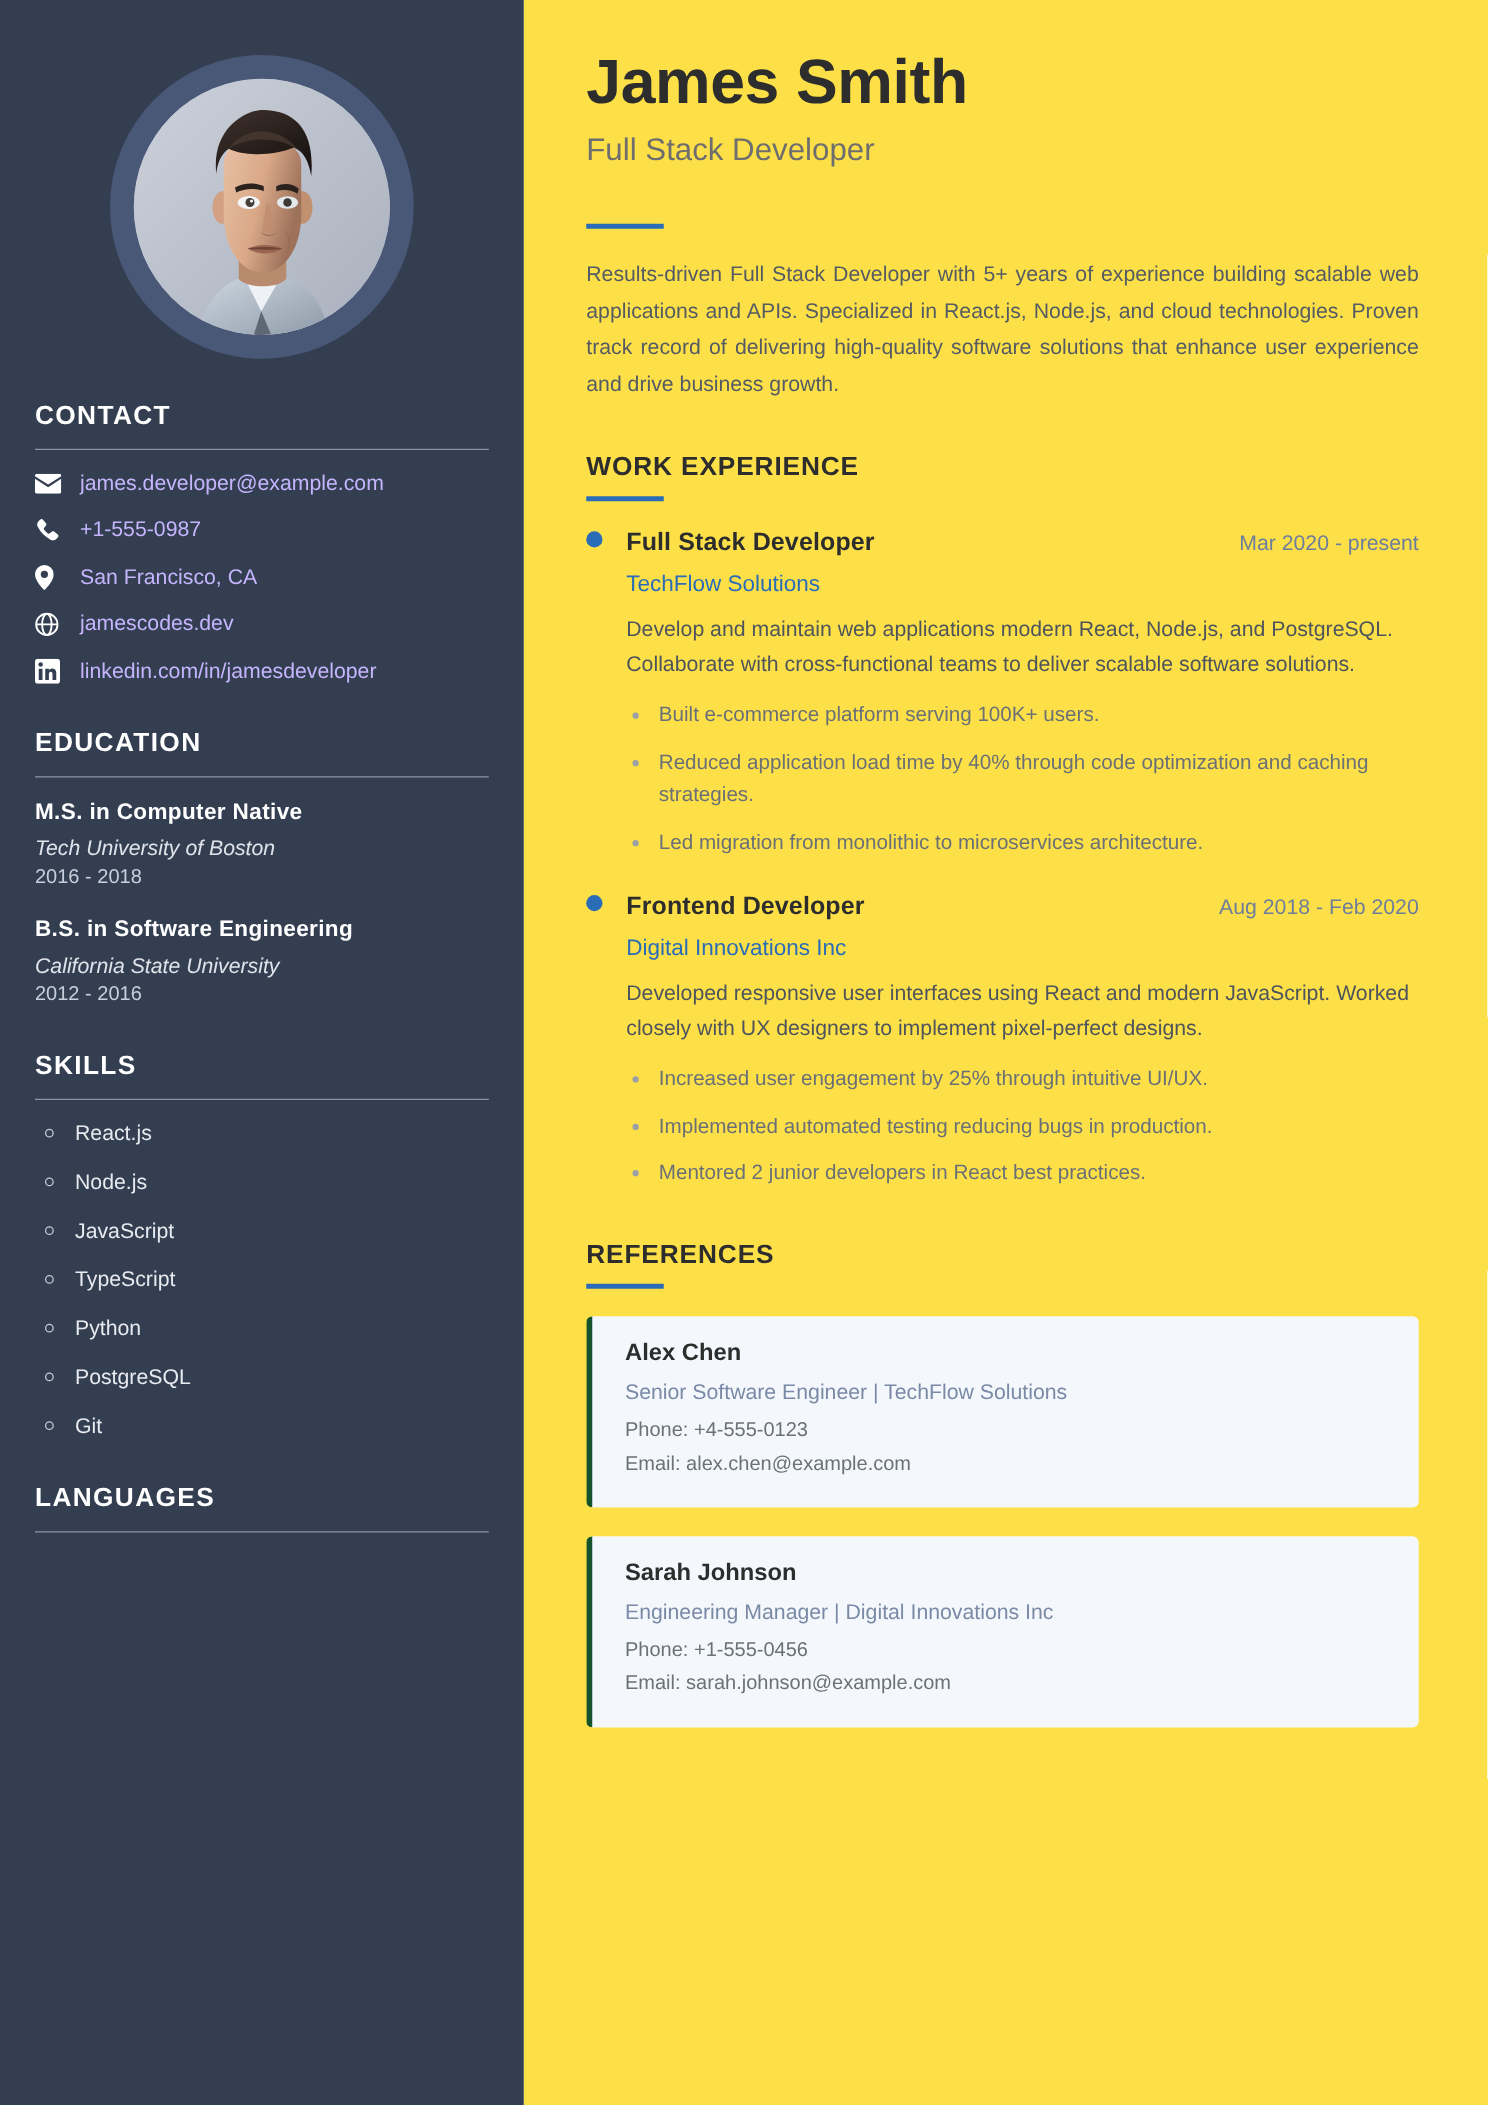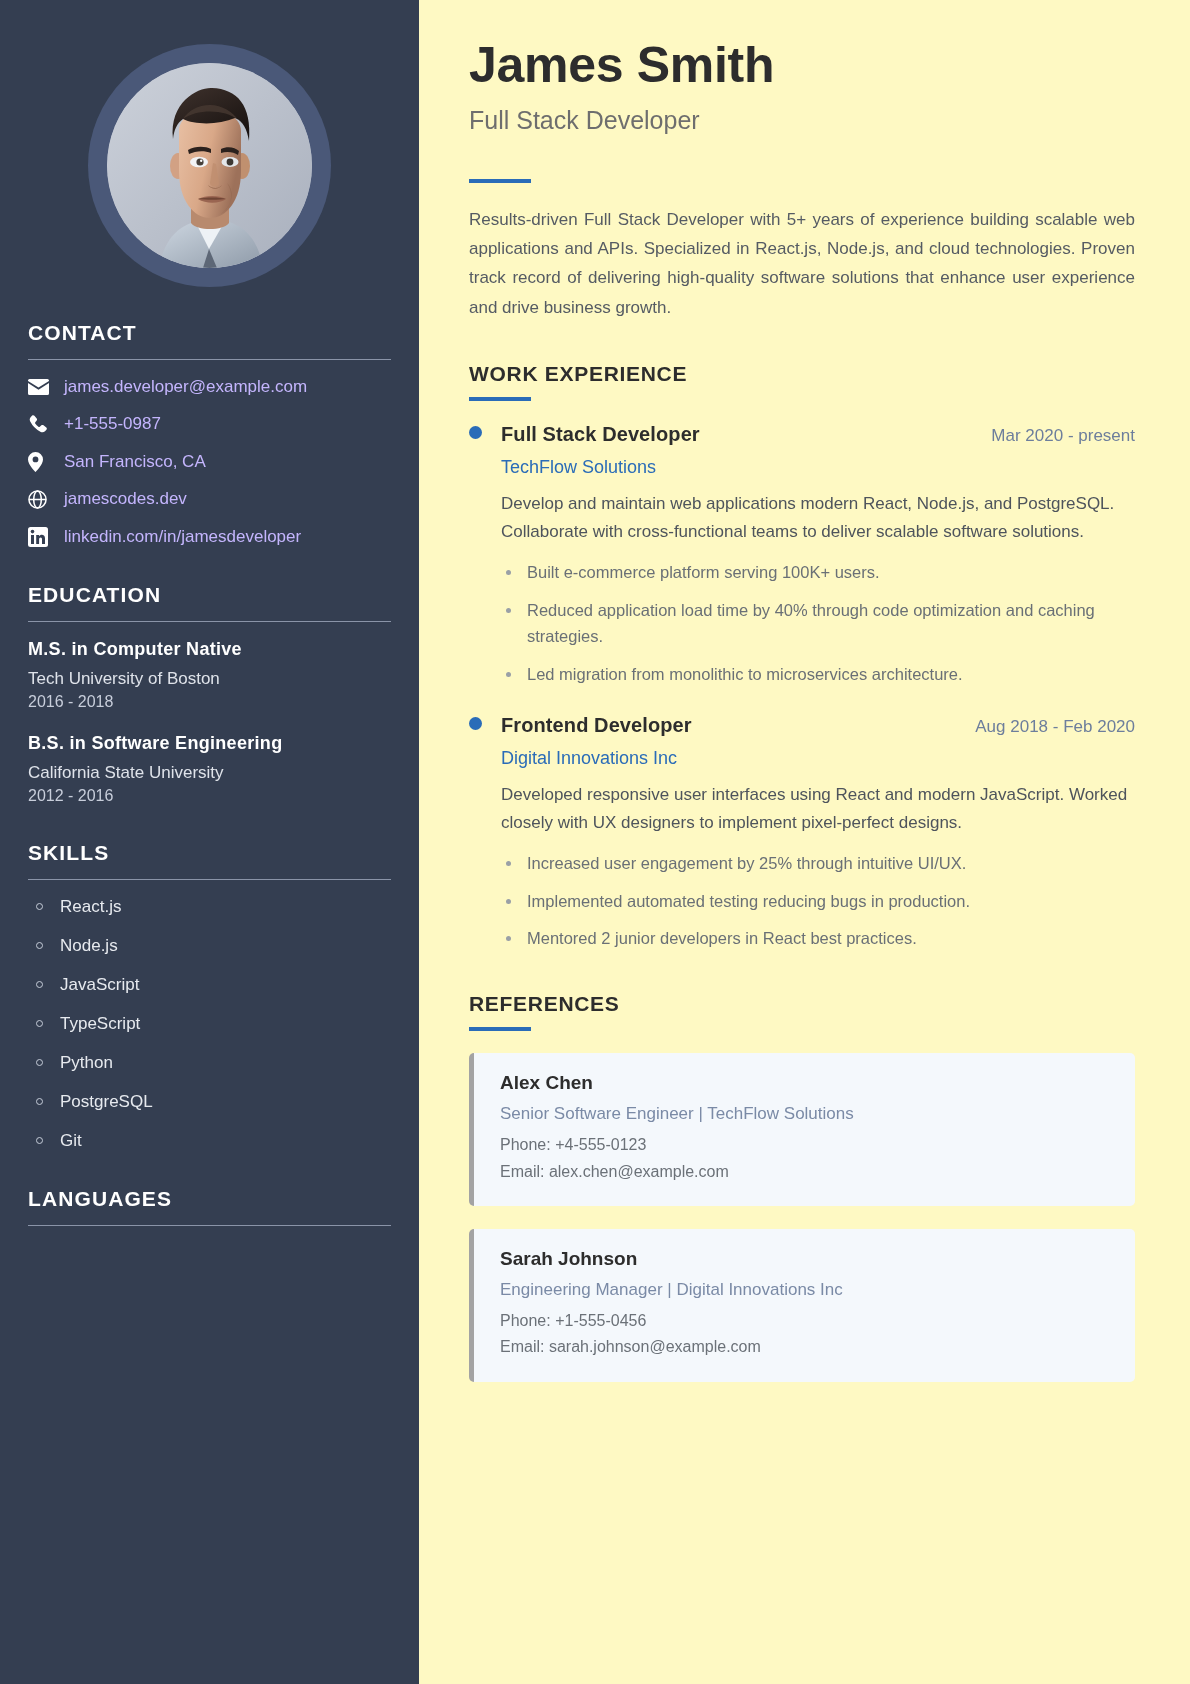--- a/index.html
+++ b/index.html
@@ -96,20 +96,21 @@
     font-size: 18px;
     font-weight: bold;
     letter-spacing: 0.3px;
     color: #ffffff;
     margin-bottom: 9px;
   }
   .edu-school {
     font-size: 17px;
     color: #dfe3ea;
     margin-bottom: 4px;
+    font-style: italic;
   }
   .edu-years {
     font-size: 16px;
     color: #c8cedb;
   }
 
   
   .skills-list { list-style: none; }
   .skill-row {
     display: flex;
@@ -147,21 +148,21 @@
   }
   .lang-level {
     font-size: 16px;
     color: #e3e7ee;
   }
 
   
   .main {
     flex: 1 1 auto;
     padding: 38px 55px 0 50px;
-    background: #fef9c3;
+    background: #fde047;
     min-width: 0;
   }
   .name {
     font-size: 50px;
     font-weight: bold;
     color: #2d2d2d;
     letter-spacing: -0.3px;
     line-height: 1.08;
     margin-bottom: 14px;
   }
@@ -256,21 +257,21 @@
     width: 5px;
     height: 5px;
     border-radius: 50%;
     background: #9aa0a6;
   }
 
   
   .refs { margin-top: 40px; }
   .ref-card {
     background: #f4f8fc;
-    border-left: 5px solid #a3a3a3;
+    border-left: 5px solid #14532d;
     border-radius: 5px;
     padding: 19px 26px 21px 26px;
     margin-bottom: 23px;
   }
   .ref-card:last-child { margin-bottom: 0; }
   .ref-name {
     font-size: 19px;
     font-weight: bold;
     color: #2d2d2d;
     margin-bottom: 10px;

